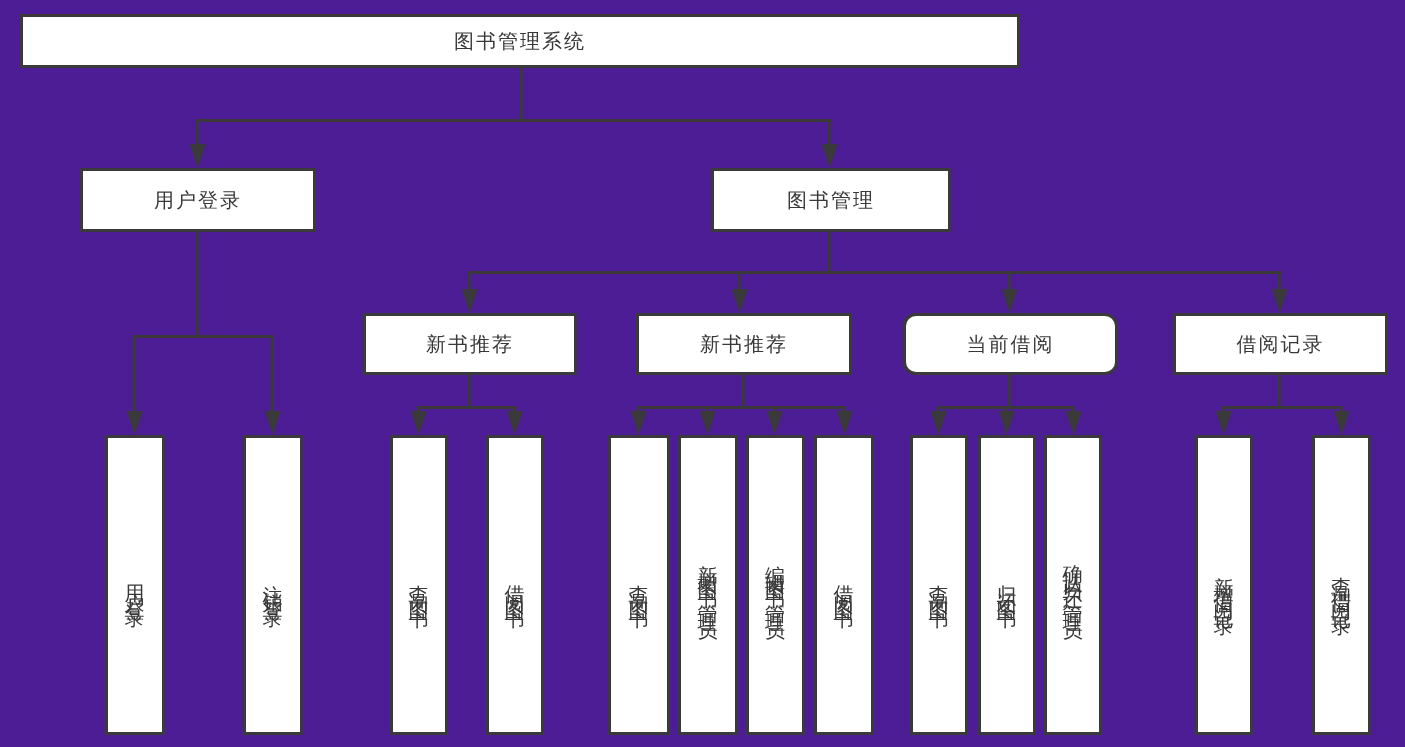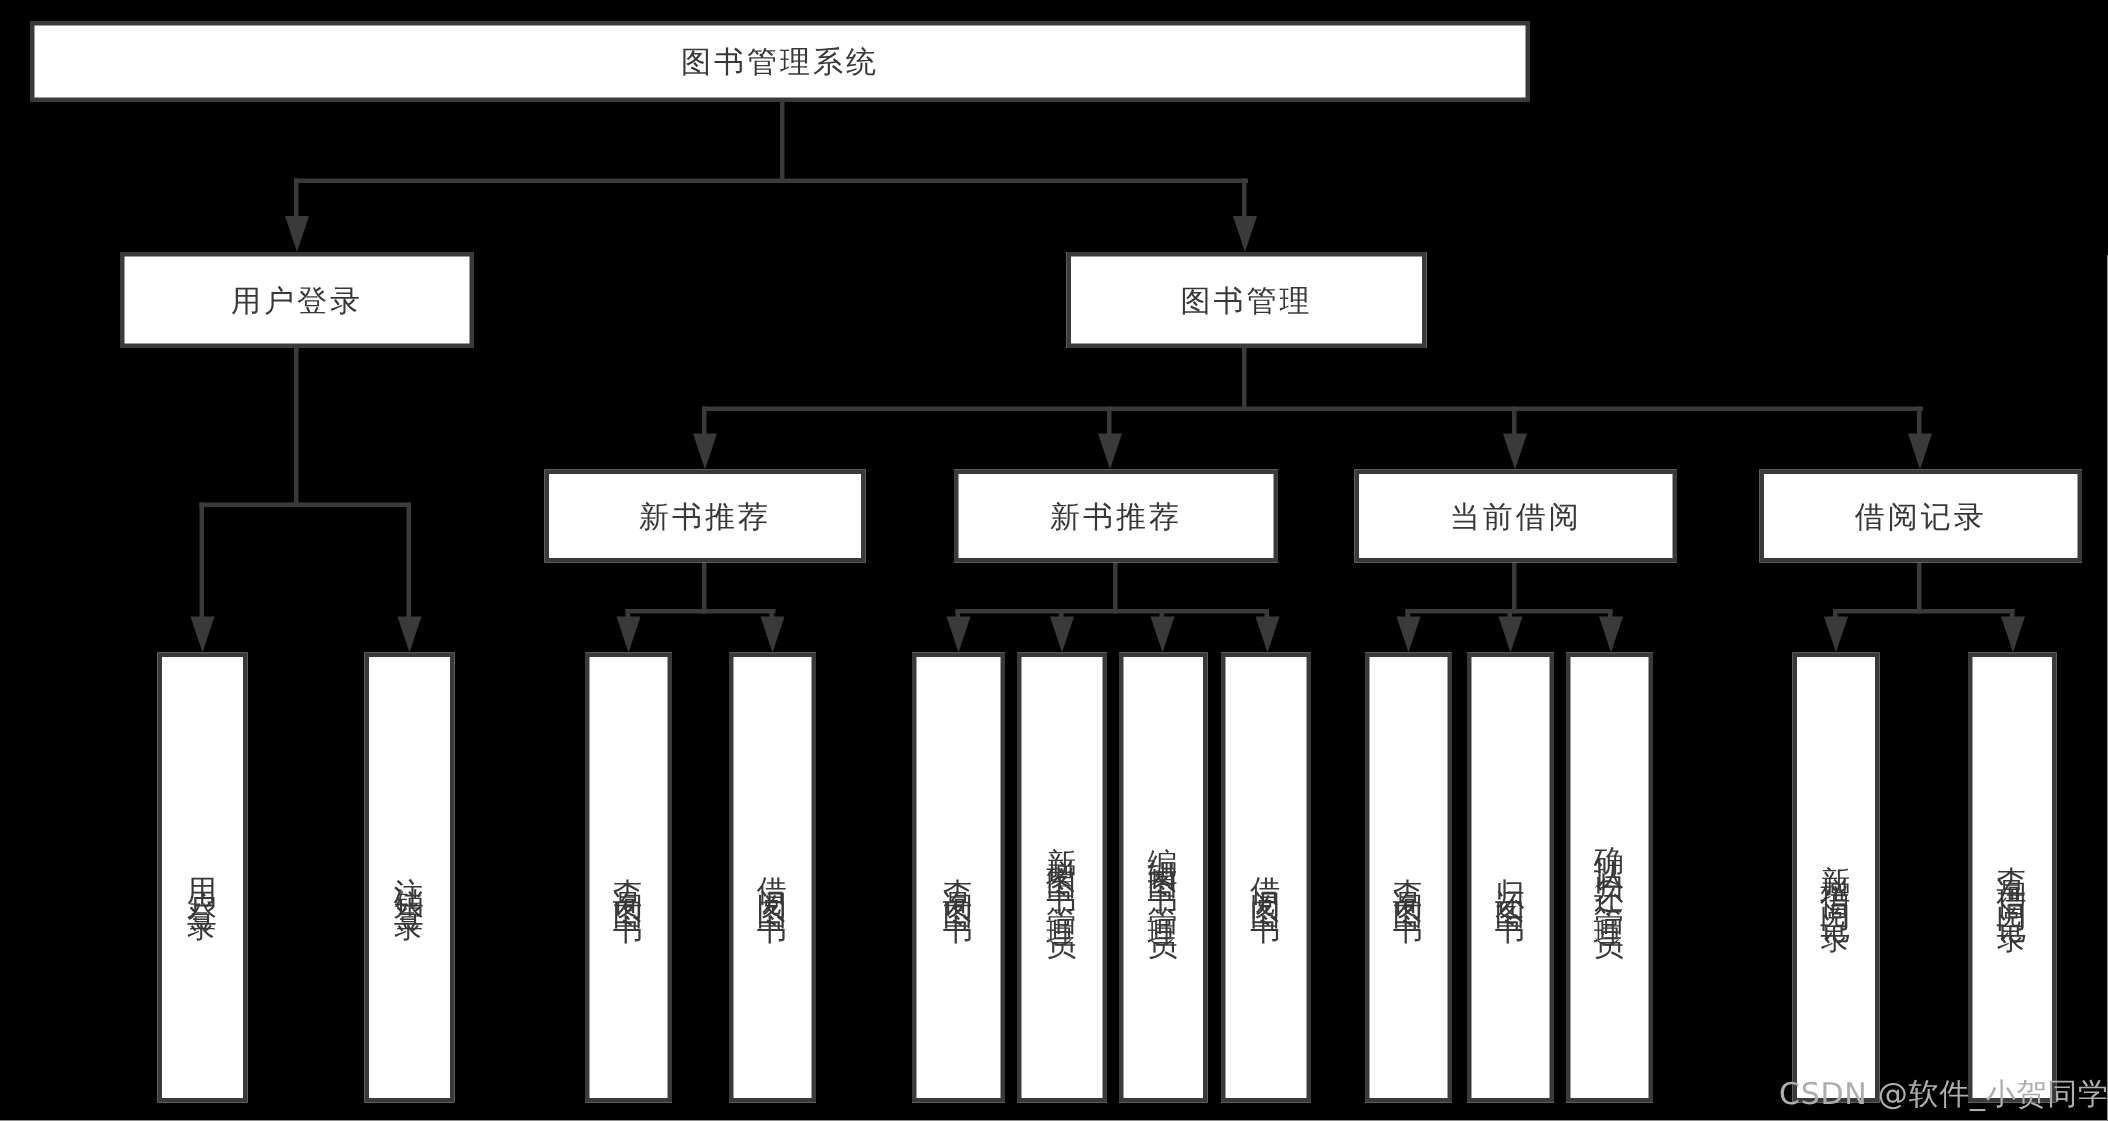--- a/index.html
+++ b/index.html
@@ -1,19 +1,19 @@
 <!DOCTYPE html>
 <html><head>
 <meta charset="utf-8">
 <style>
   html,body{margin:0;padding:0;background:#ffffff;}
   #canvas{
     position:relative;
     width:1405px;height:747px;
-    background:#000000;
+    background:#4c1d95;
     overflow:hidden;
     font-family:"DejaVu Sans","Liberation Sans",sans-serif;
     color:#383838;
   }
   .box{
     position:absolute;
     box-sizing:border-box;
     background:#ffffff;
     border:3px solid #3a3a3a;
     display:flex;
@@ -67,21 +67,21 @@
   <div class="box" style="left:711px;top:168px;width:240px;height:64px;">
     <span class="hlabel">图书管理</span>
   </div>
 
   <div class="box" style="left:363px;top:313px;width:214px;height:62px;">
     <span class="hlabel">新书推荐</span>
   </div>
   <div class="box" style="left:636px;top:313px;width:216px;height:62px;">
     <span class="hlabel">新书推荐</span>
   </div>
-  <div class="box" style="left:903px;top:313px;width:215px;height:62px;">
+  <div class="box" style="left:903px;top:313px;width:215px;height:62px;border-radius:13px;">
     <span class="hlabel">当前借阅</span>
   </div>
   <div class="box" style="left:1173px;top:313px;width:215px;height:62px;">
     <span class="hlabel">借阅记录</span>
   </div>
 
   <div class="box" style="left:105px;top:435px;width:60px;height:300px;">
     <span class="vtext">用户登录</span>
   </div>
   <div class="box" style="left:243px;top:435px;width:60px;height:300px;">
@@ -180,14 +180,13 @@
     <div class="ar" style="left:1066px;top:411px;"></div>
 
     <div class="vl" style="left:1278px;top:375px;height:34px;"></div>
     <div class="hl" style="left:1222px;top:406px;width:121px;"></div>
     <div class="vl" style="left:1222px;top:406px;height:7px;"></div>
     <div class="ar" style="left:1216px;top:411px;"></div>
     <div class="vl" style="left:1340px;top:406px;height:7px;"></div>
     <div class="ar" style="left:1334px;top:411px;"></div>
   </div>
 
-  <div class="watermark">CSDN @软件_小贺同学</div>
 </div>
 
 </body></html>

